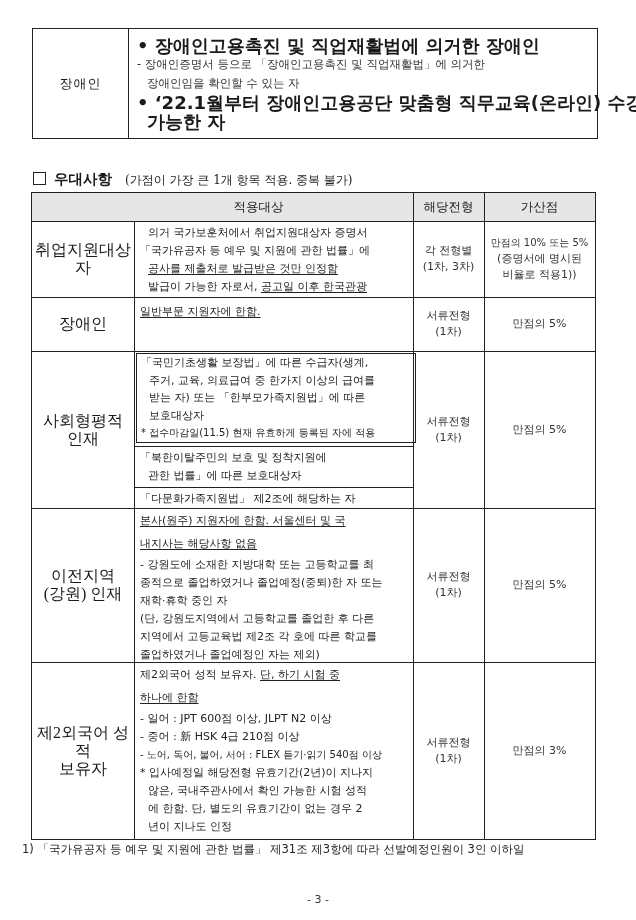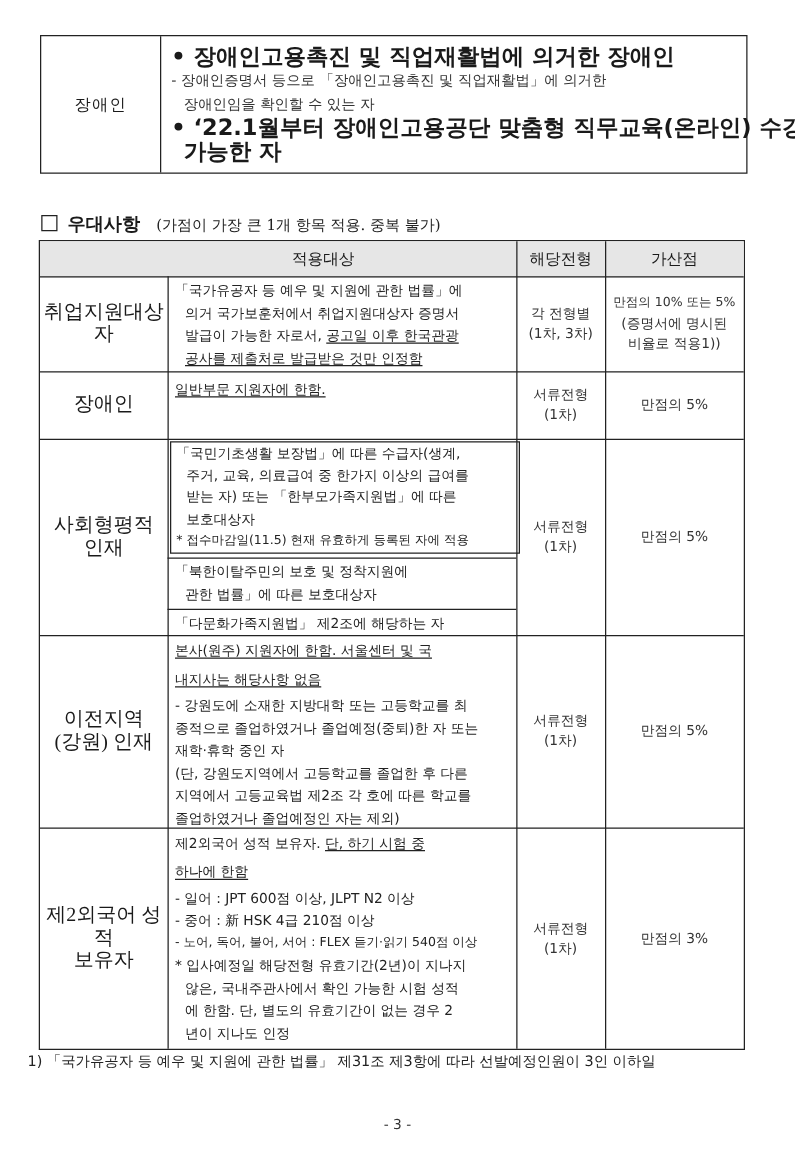--- a/index.html
+++ b/index.html
@@ -75,24 +75,24 @@
   <div class="hline" style="left:0;width:563px;top:104px;"></div>
   <div class="hline" style="left:0;width:563px;top:158px;"></div>
   <div class="hline" style="left:0;width:563px;top:315px;"></div>
   <div class="hline" style="left:0;width:563px;top:469px;"></div>
 
   <div class="hline" style="left:102px;width:279px;top:253px;"></div>
   <div class="hline" style="left:102px;width:279px;top:294px;"></div>
 
   <div class="cat" style="top:28px;height:76px;">취업지원대상자</div>
   <div class="tgt" style="top:31px;">
+    <div class="l ind">의거 국가보훈처에서 취업지원대상자 증명서</div>
     <div class="l">「국가유공자 등 예우 및 지원에 관한 법률」에</div>
-    <div class="l ind">의거 국가보훈처에서 취업지원대상자 증명서</div>
+    <div class="l ind u">공사를 제출처로 발급받은 것만 인정함</div>
     <div class="l ind"><span>발급이 가능한 자로서, </span><span class="u">공고일 이후 한국관광</span></div>
-    <div class="l ind u">공사를 제출처로 발급받은 것만 인정함</div>
   </div>
   <div class="stage" style="top:28px;height:76px;">
     <div>
         <div>각 전형별</div>
         <div>(1차, 3차)</div>
       </div>
   </div>
   <div class="pts" style="top:28px;height:76px;">
     <div>
       <div class="small">만점의 10% 또는 5%</div>

